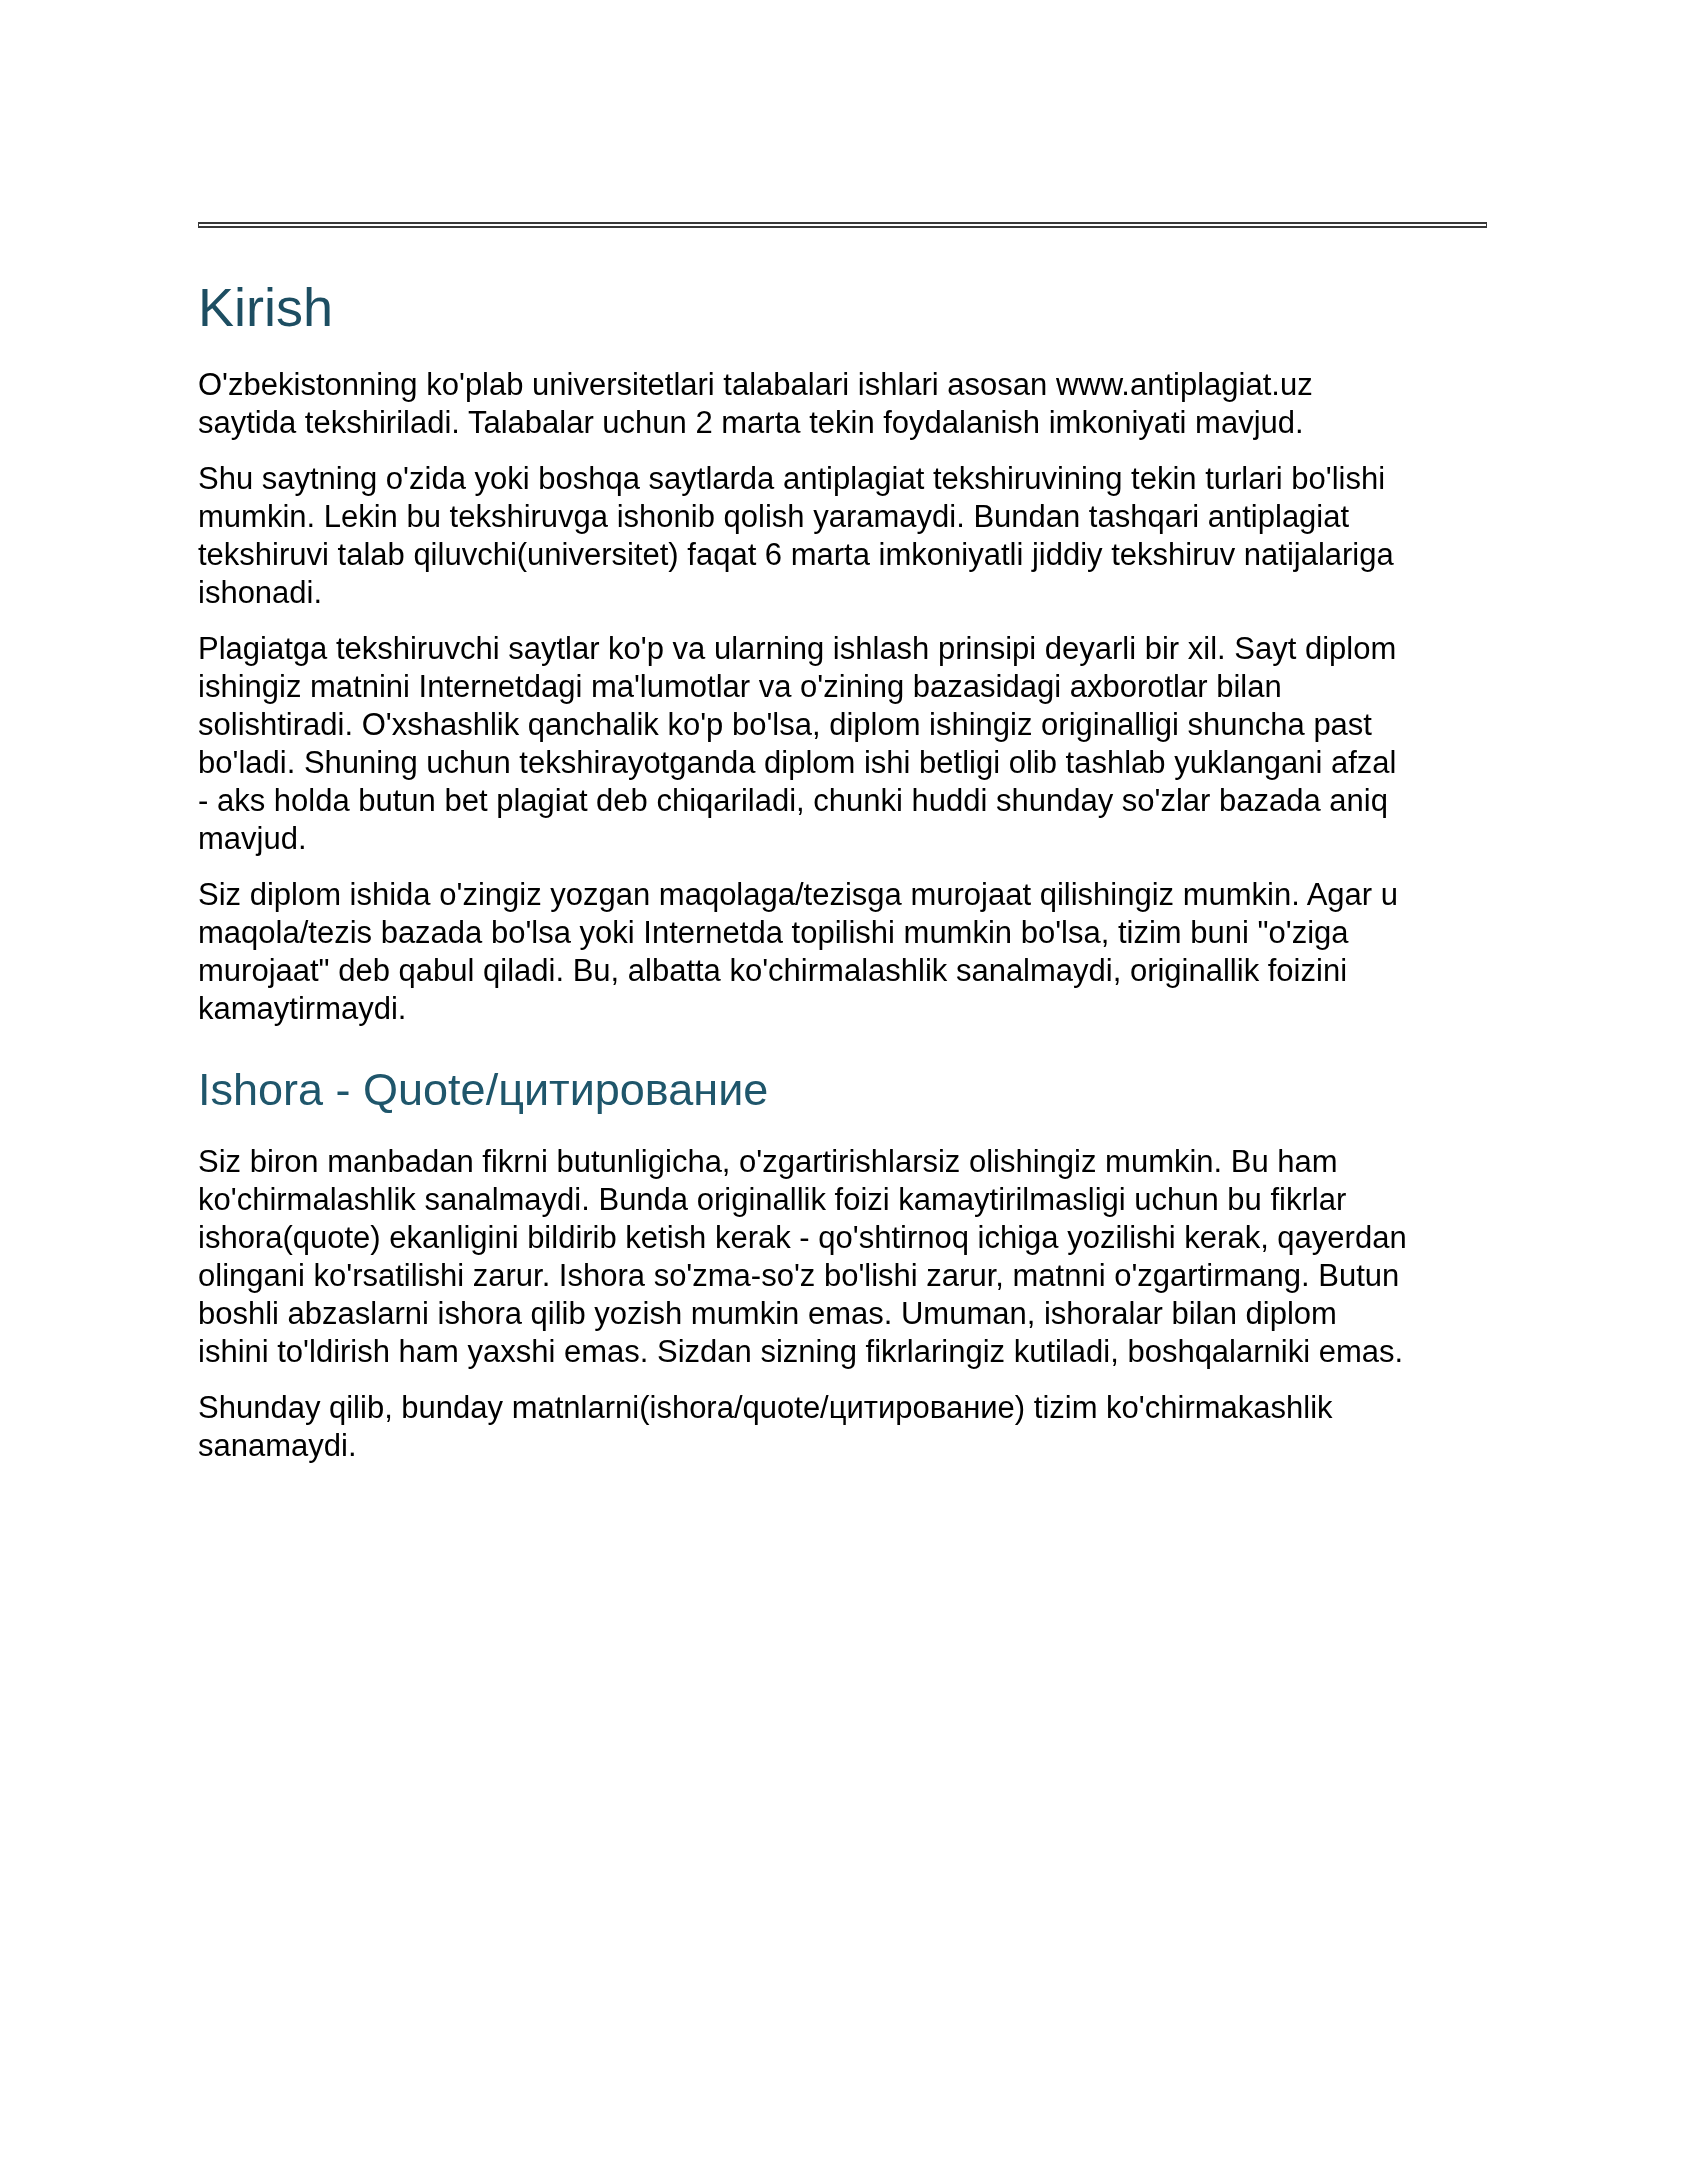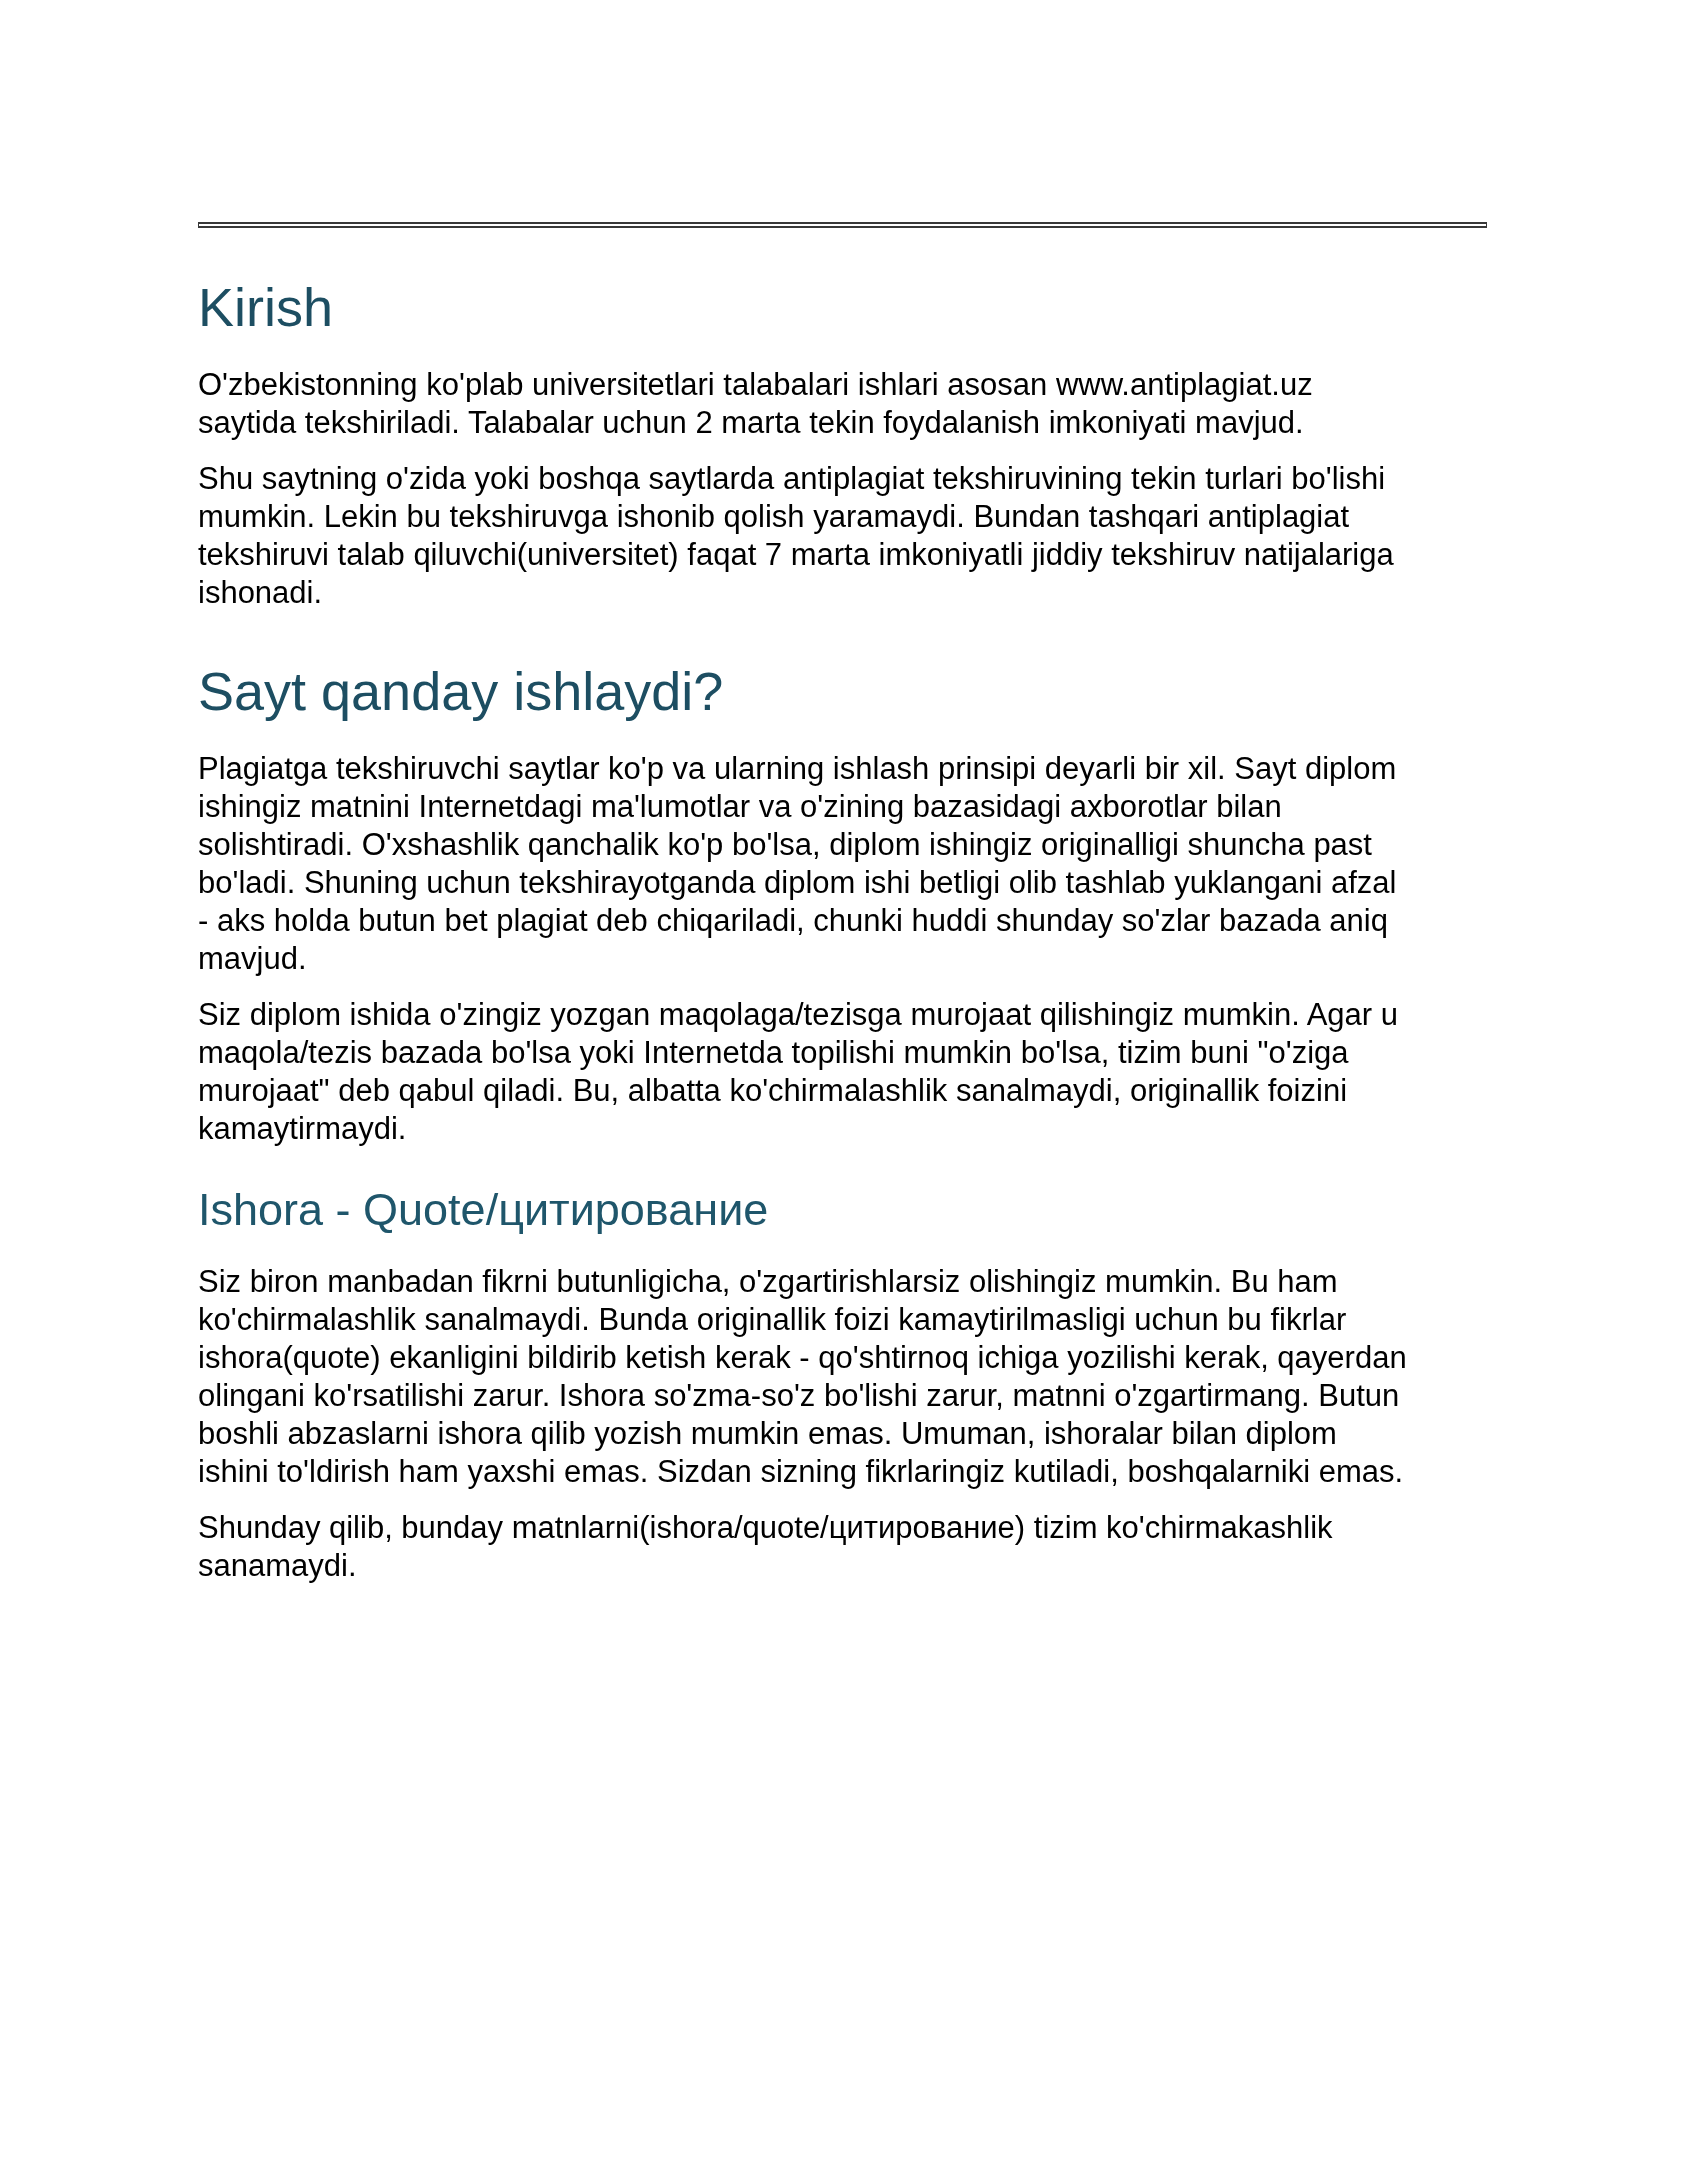--- a/index.html
+++ b/index.html
@@ -66,25 +66,24 @@
 
     <div class="top-rule"></div>
 
     <h1>Kirish</h1>
 
     <p class="body-par">O'zbekistonning ko'plab universitetlari talabalari ishlari asosan www.antiplagiat.uz
 saytida tekshiriladi. Talabalar uchun 2 marta tekin foydalanish imkoniyati mavjud.</p>
 
     <p class="body-par">Shu saytning o'zida yoki boshqa saytlarda antiplagiat tekshiruvining tekin turlari bo'lishi
 mumkin. Lekin bu tekshiruvga ishonib qolish yaramaydi. Bundan tashqari antiplagiat
-tekshiruvi talab qiluvchi(universitet) faqat 7 marta imkoniyatli jiddiy tekshiruv natijalariga
+tekshiruvi talab qiluvchi(universitet) faqat 6 marta imkoniyatli jiddiy tekshiruv natijalariga
 ishonadi.</p>
 
 
-    <h1>Sayt qanday ishlaydi?</h1>
 
     <p class="body-par">Plagiatga tekshiruvchi saytlar ko'p va ularning ishlash prinsipi deyarli bir xil. Sayt diplom
 ishingiz matnini Internetdagi ma'lumotlar va o'zining bazasidagi axborotlar bilan
 solishtiradi. O'xshashlik qanchalik ko'p bo'lsa, diplom ishingiz originalligi shuncha past
 bo'ladi. Shuning uchun tekshirayotganda diplom ishi betligi olib tashlab yuklangani afzal
 - aks holda butun bet plagiat deb chiqariladi, chunki huddi shunday so'zlar bazada aniq
 mavjud.</p>
 
 
 

